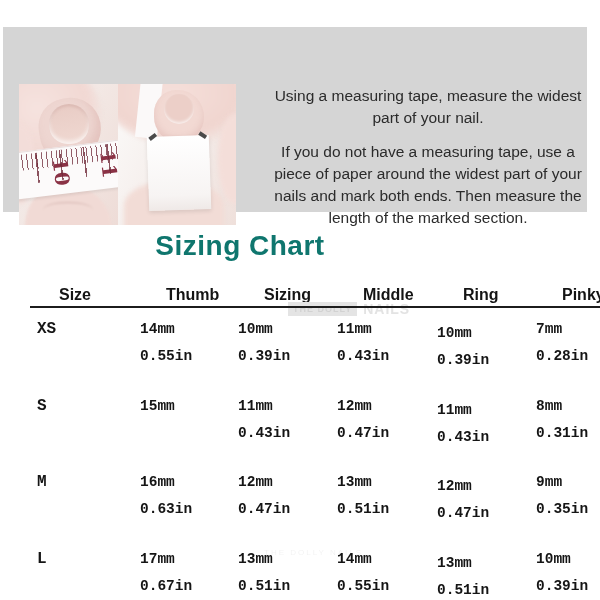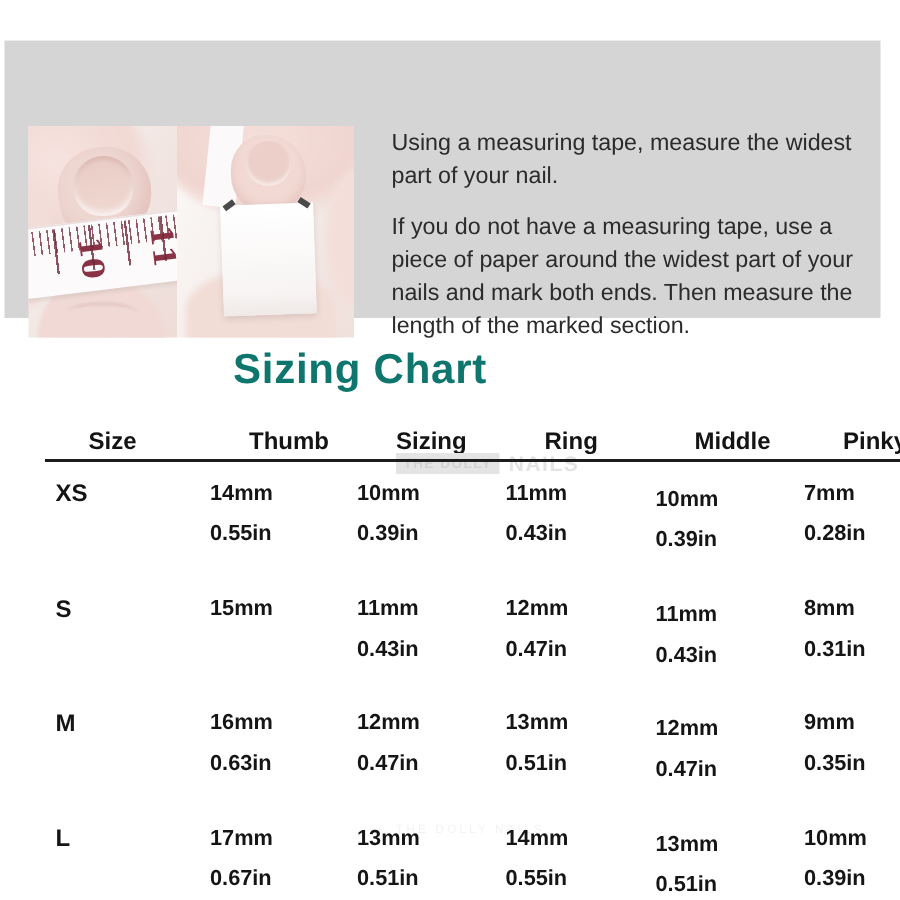--- a/index.html
+++ b/index.html
@@ -51,38 +51,38 @@
     background:linear-gradient(180deg,#ffffff 0%,#f7f4f3 80%,#efe9e7 100%);
     transform:rotate(-2deg);box-shadow:0 2px 4px rgba(0,0,0,.10);}
   .pr-paper::before{content:"";position:absolute;left:2px;top:-2px;width:8px;height:4px;background:#4a4a4a;transform:rotate(-35deg);}
   .pr-paper::after{content:"";position:absolute;right:2px;top:-2px;width:8px;height:4px;background:#4a4a4a;transform:rotate(35deg);}
   .pr-knuckle{position:absolute;left:6px;top:96px;width:100px;height:52px;background:#f2dcd6;
     border-radius:50% 50% 0 0;filter:blur(2px);}
   .pr-side-right{position:absolute;right:-16px;top:30px;width:34px;height:90px;background:#f4ded9;border-radius:50%;filter:blur(2px);}
 
   
   .instructions{position:absolute;left:258px;top:58px;width:334px;font-size:15.5px;line-height:22px;color:#2b2b2b;}
-  .instructions p{margin:0 0 12px 0;}
+  .instructions p{margin:0 0 12px 0;text-align:center;}
 
   
   .sizing-title{position:absolute;left:0;top:230px;width:480px;text-align:center;
     font-size:28px;font-weight:700;color:#0f766e;letter-spacing:.5px;}
 
   .grid-cols{display:grid;grid-template-columns:107px 98px 99px 100px 99px 1fr;}
   .table-header{position:absolute;left:33px;right:0;top:286px;font-size:16px;font-weight:700;color:#141414;margin-left:26px;}
   .header-rule{position:absolute;left:30px;top:306px;width:570px;height:2px;background:#1c1c1c;z-index:2;}
 
   .watermark{position:absolute;left:264px;top:301px;display:flex;gap:6px;align-items:center;z-index:1;}
-  .watermark .wm-pill{background:#e4e4e4;color:#d2d2d2;font-size:9px;font-weight:700;letter-spacing:1px;padding:2px 5px;}
+  .watermark .wm-pill{background:#e4e4e4;color:#d2d2d2;font-size:9px;font-weight:700;letter-spacing:1px;padding:2px 5px;margin-left:24px;}
   .watermark .wm-tail{color:#e3e3e3;font-size:14px;font-weight:700;letter-spacing:1px;}
   .watermark-bottom{position:absolute;left:264px;top:548px;color:#000;opacity:.05;font-size:8px;letter-spacing:2px;z-index:1;}
 
   .row-group{position:absolute;left:33px;right:0;font-size:14.5px;font-weight:700;color:#151515;}
   .rg0{top:316px;} .rg1{top:393px;} .rg2{top:469px;} .rg3{top:546px;}
-  .cell div{height:27px;line-height:27px;}
+  .cell div{height:27px;line-height:27px;font-family:Liberation Mono, monospace;}
   .size-cell{padding-left:4px;font-size:16px;}
   .ring-offset{transform:translateY(4px);}
 </style>
 </head>
 <body>
 
 <div class="canvas">
 
   <div class="hero-panel">
 
@@ -116,22 +116,22 @@
       <p>If you do not have a measuring tape, use a piece of paper around the widest part of your nails and mark both ends. Then measure the length of the marked section.</p>
     </div>
   </div>
 
   <div class="sizing-title">Sizing Chart</div>
 
   <div class="table-header grid-cols">
     <div>Size</div>
     <div>Thumb</div>
     <div>Sizing</div>
+    <div>Middle</div>
     <div>Ring</div>
-    <div>Middle</div>
     <div>Pinky</div>
   </div>
 
   <div class="watermark">
     <span class="wm-pill">THE DOLLY</span>
     <span class="wm-tail">NAILS</span>
   </div>
   <div class="header-rule"></div>
 
   <div class="row-group grid-cols rg0">

